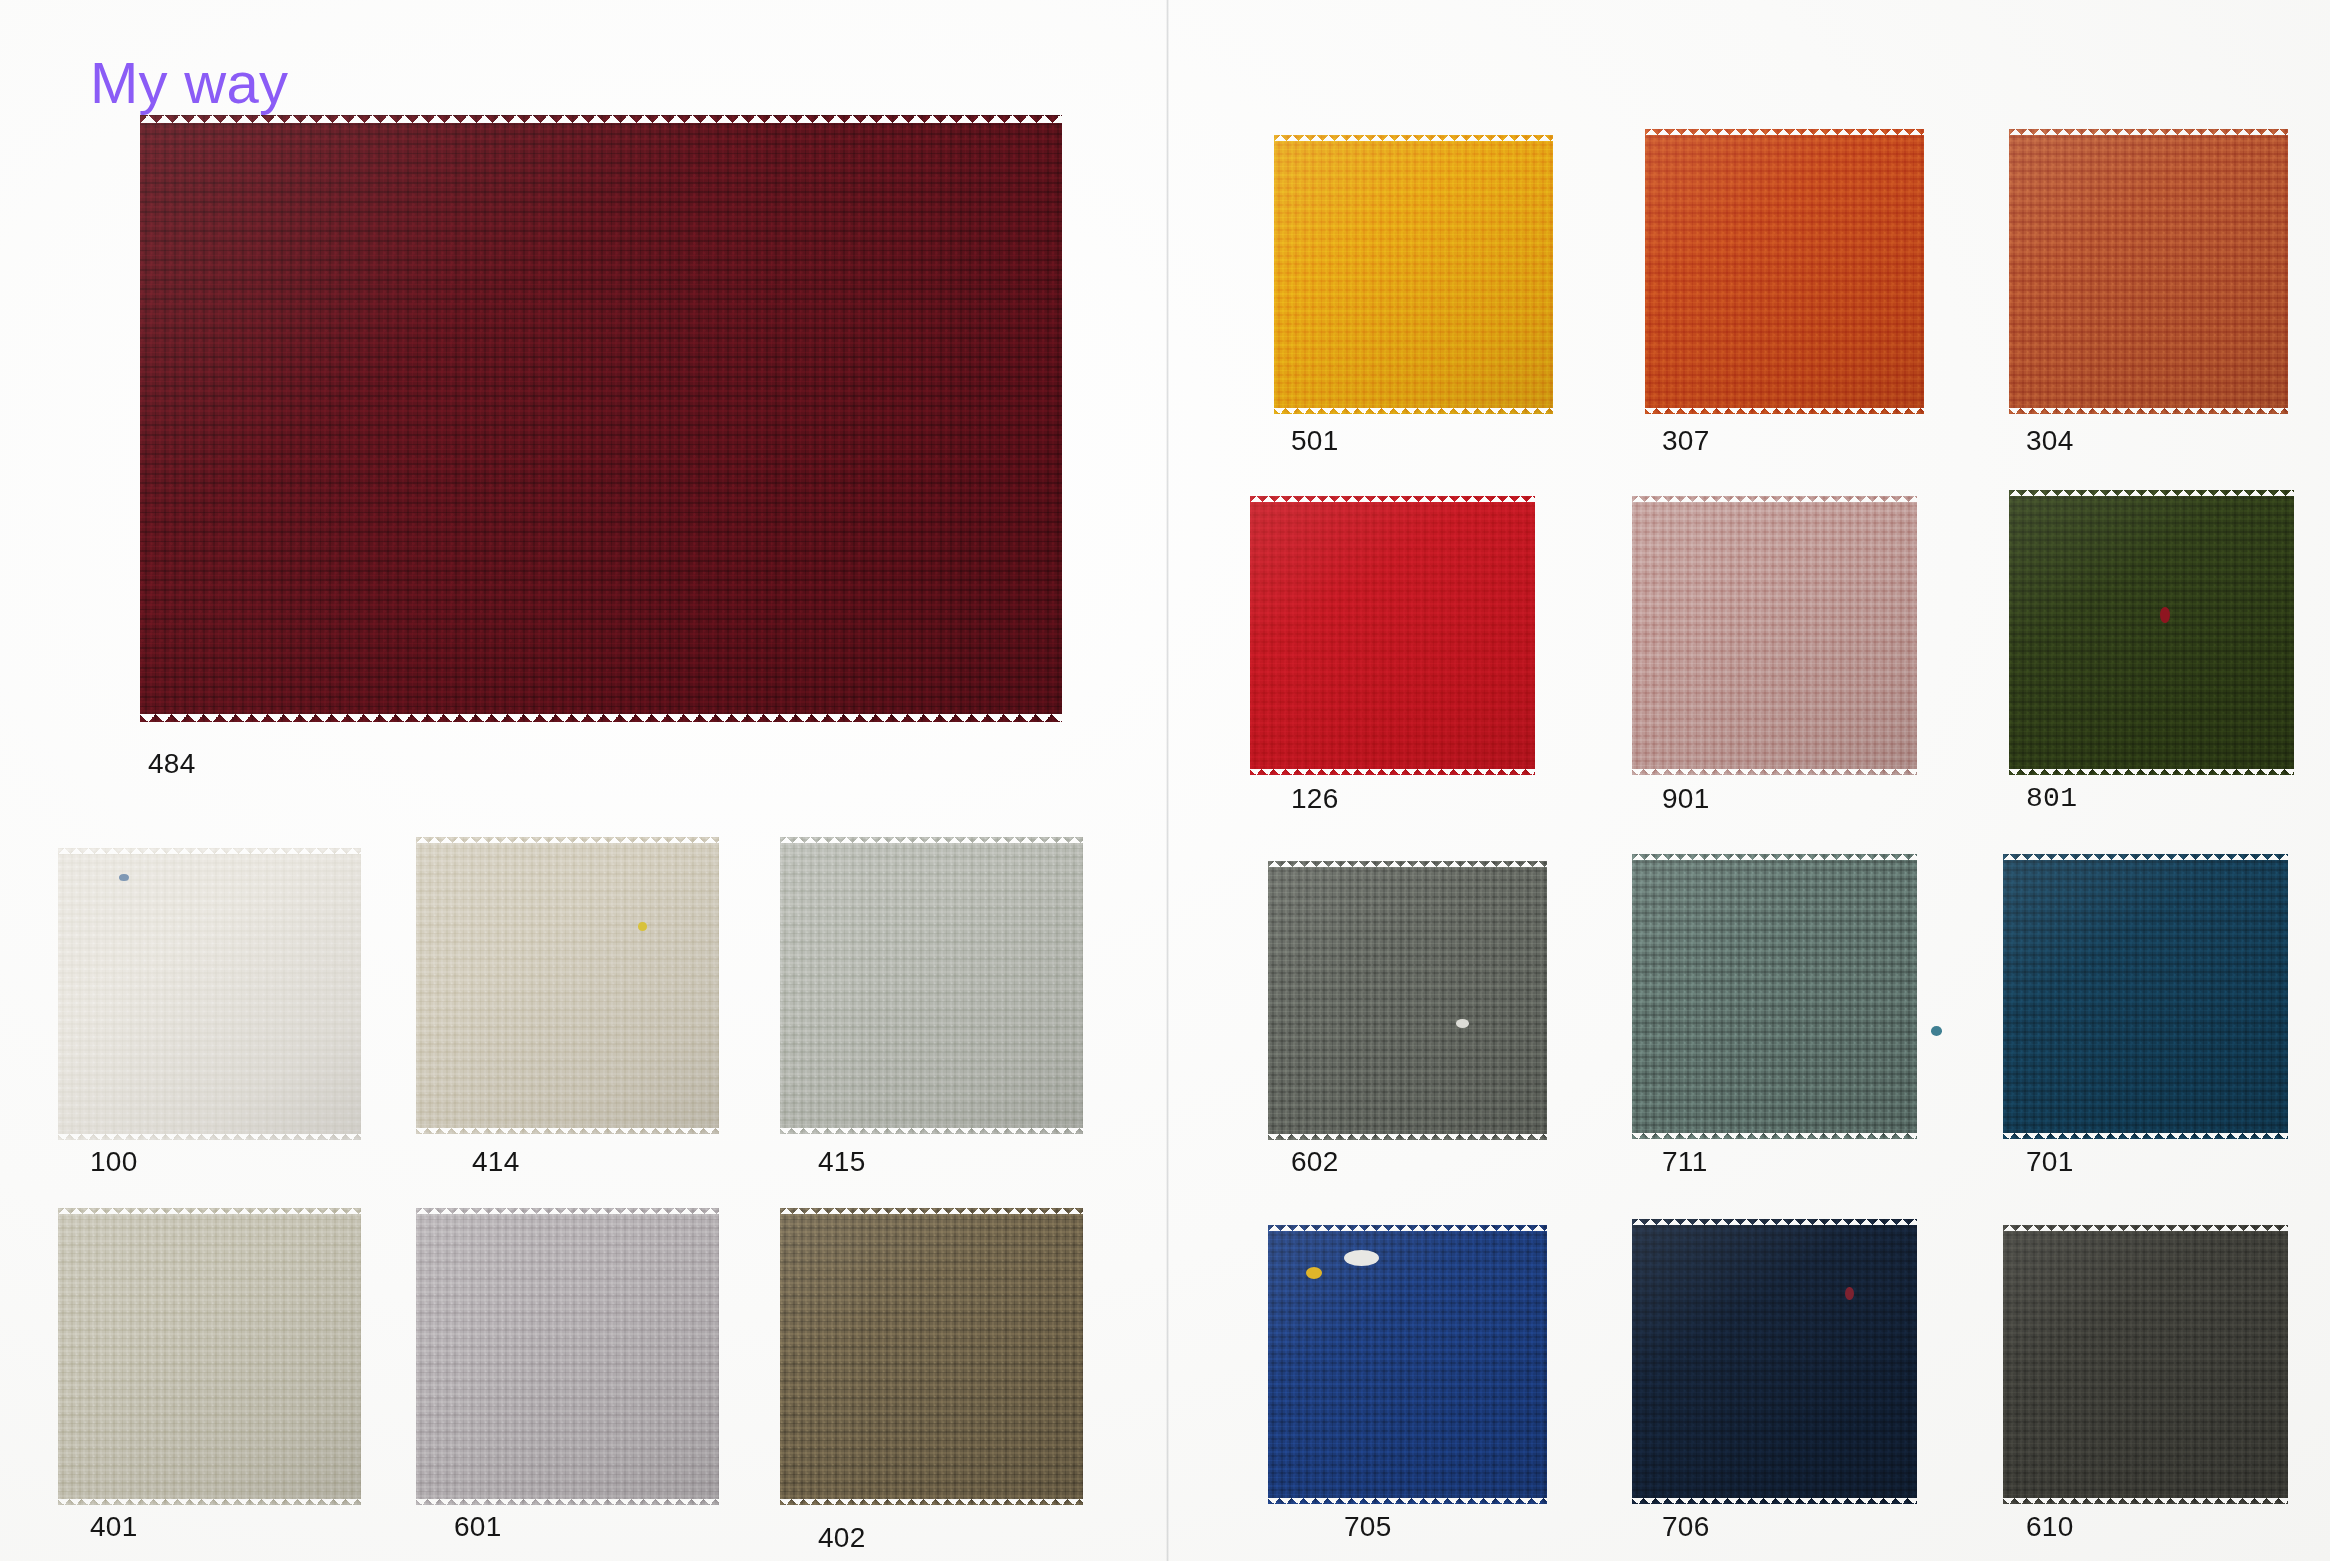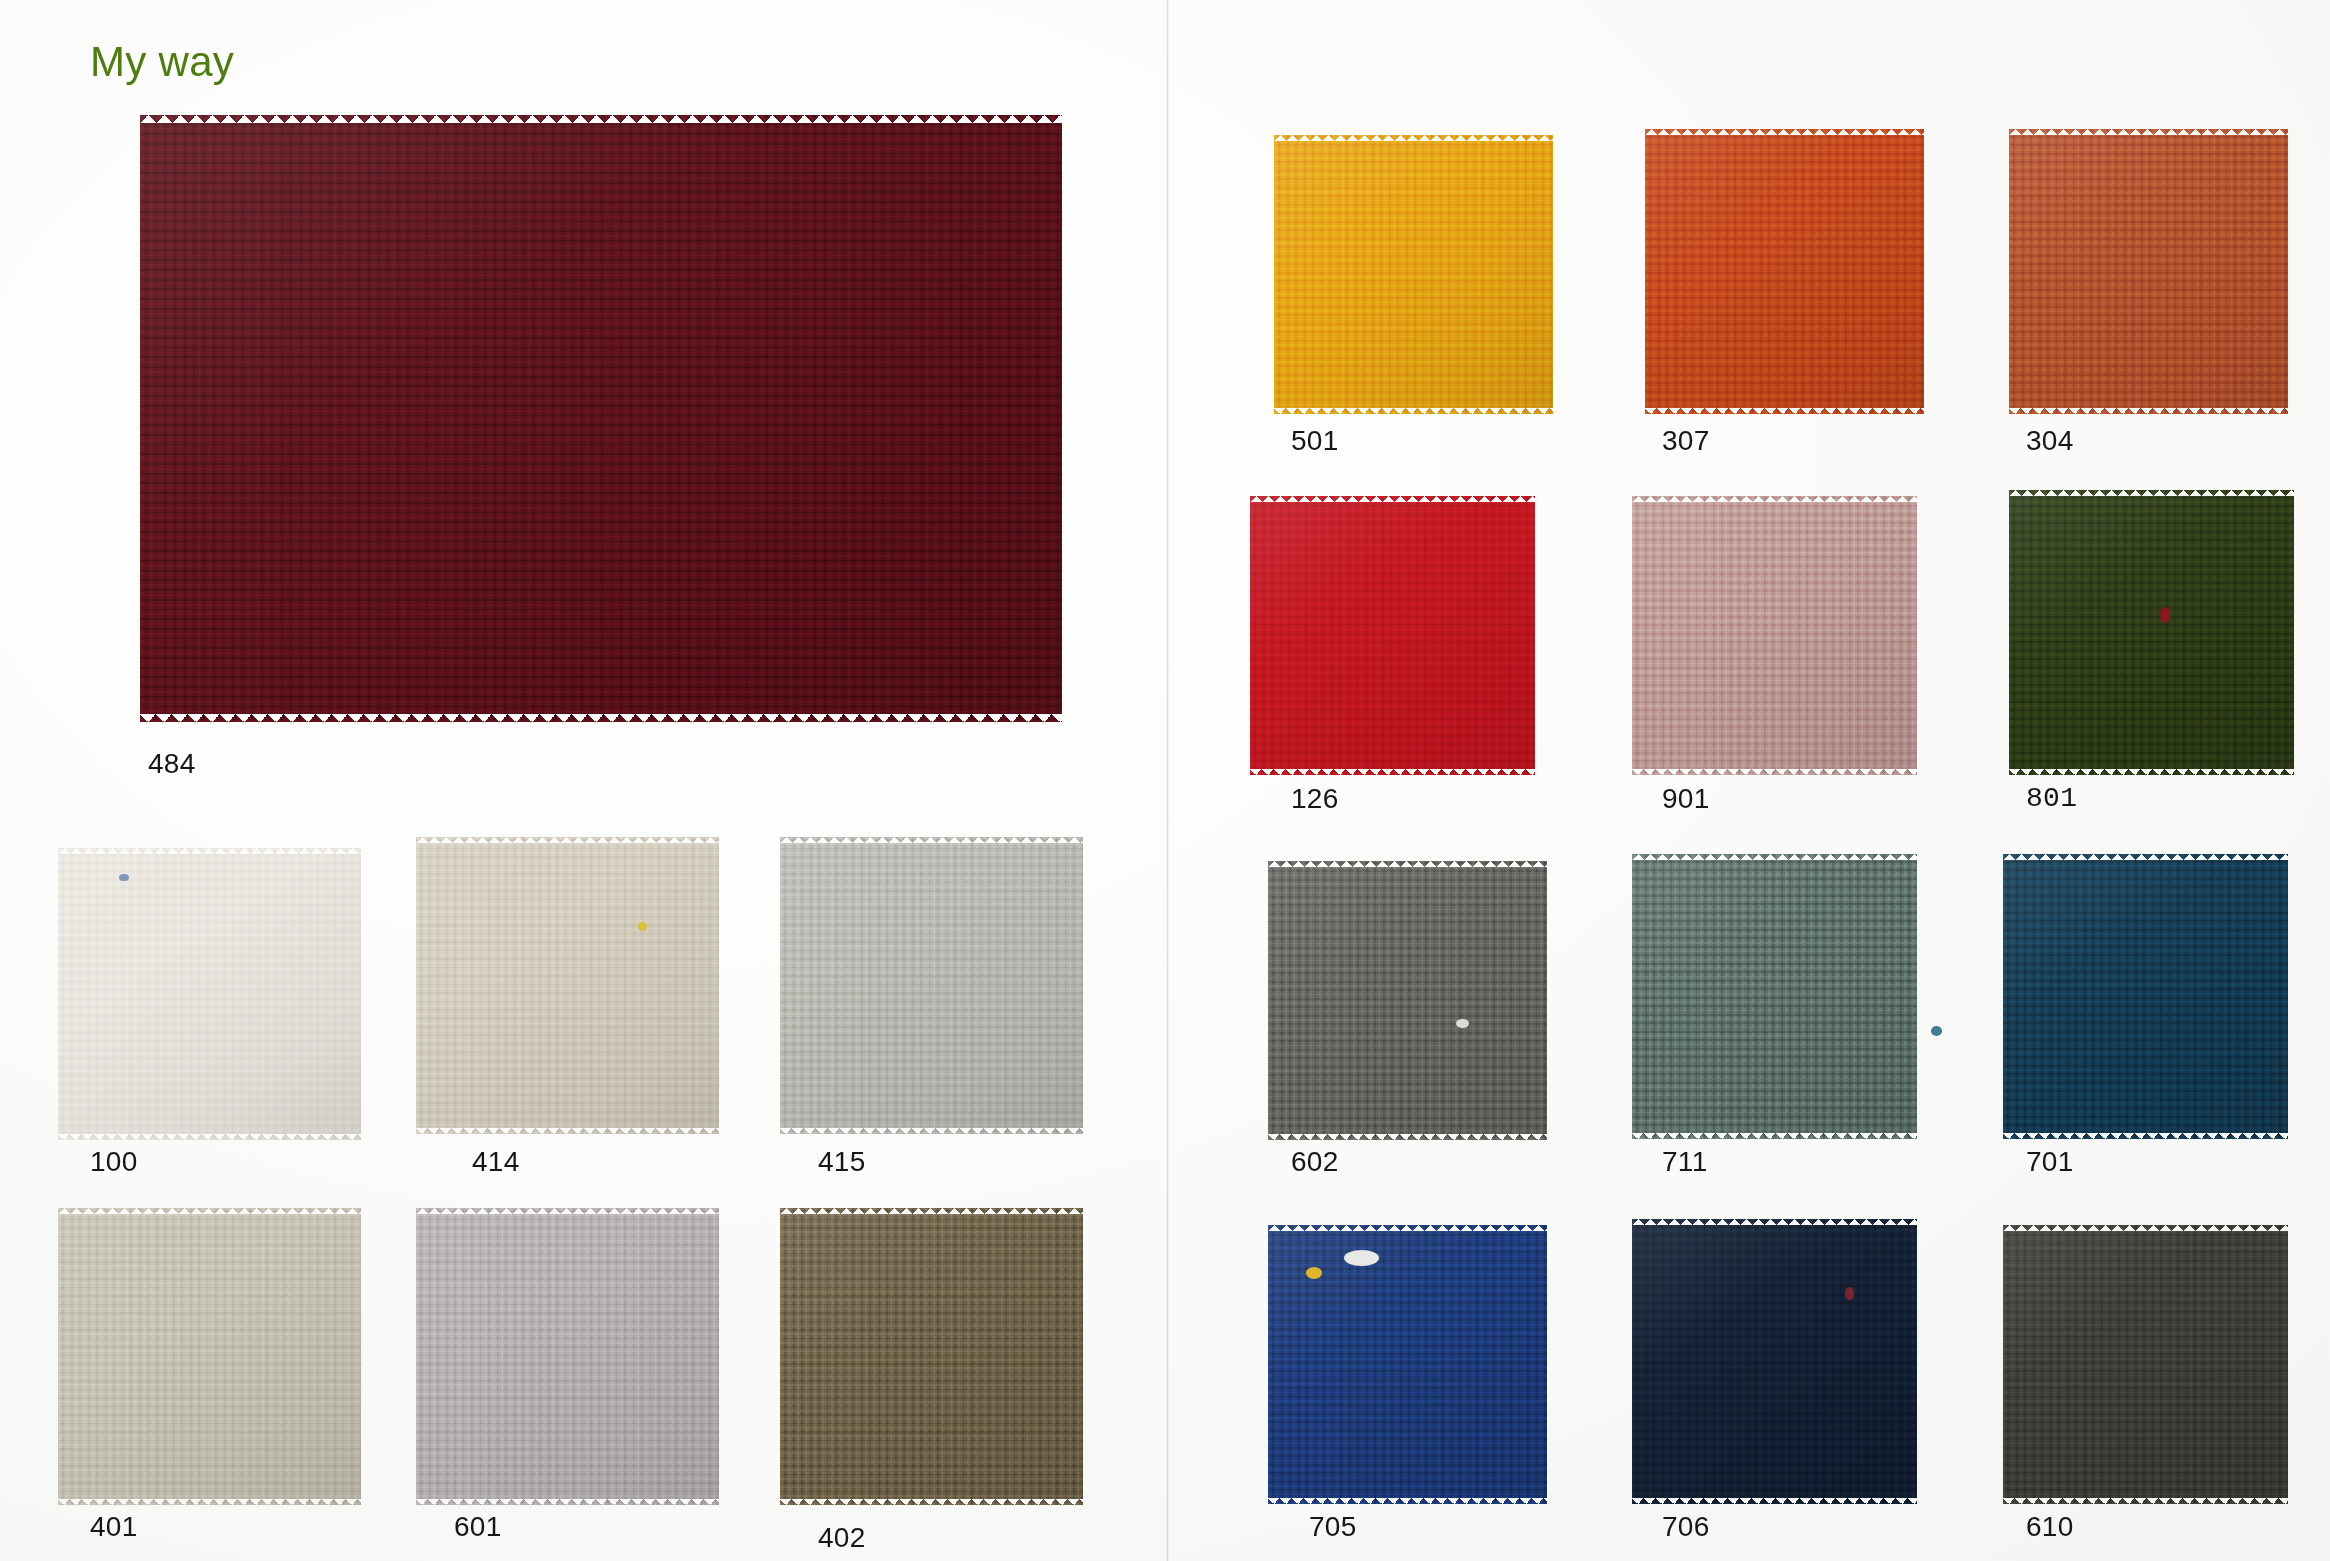--- a/index.html
+++ b/index.html
@@ -37,24 +37,24 @@
         rgba(0,0,0,0.0) 0%,
         rgba(120,125,130,0.20) 40%,
         rgba(120,125,130,0.26) 55%,
         rgba(0,0,0,0.0) 100%);
   }
 
   #catalog-title {
     position: absolute;
     left: 90px;
     top: 9.7px;
-    font-size: 42px;
+    font-size: 58px;
     font-weight: 400;
     letter-spacing: 0.3px;
-    color: #4d7c0f;
+    color: #8b5cf6;
     white-space: nowrap;
   }
 
   
   .swatch-cell {
     position: absolute;
   }
 
   .swatch {
     position: relative;
@@ -307,21 +307,21 @@
         </div>
       </div>
       <div class="swatch-label" style="left: 2026px; top: 1146px;">701</div>
       <div class="swatch-cell" style="left: 1268px; top: 1225px; width: 279px; height: 279px;">
         <div class="swatch" style="mask-size: 100% calc(100% - 12px), 12px 12px, 12px 12px; mask-position: 0px 6px, left top, left bottom; mask-repeat: no-repeat, repeat-x, repeat-x;">
           <div class="swatch-fill" style="background: rgb(27, 58, 121);"></div>
           <div class="swatch-weave"></div>
           <div class="swatch-shade"></div>
         </div>
       </div>
-      <div class="swatch-label" style="left: 1309px; top: 1511px; text-align: right;">705</div>
+      <div class="swatch-label" style="left: 1344px; top: 1511px; text-align: right;">705</div>
       <div class="swatch-cell" style="left: 1632px; top: 1219px; width: 285px; height: 285px;">
         <div class="swatch" style="mask-size: 100% calc(100% - 12px), 12px 12px, 12px 12px; mask-position: 0px 6px, left top, left bottom; mask-repeat: no-repeat, repeat-x, repeat-x;">
           <div class="swatch-fill" style="background: rgb(17, 31, 51);"></div>
           <div class="swatch-weave"></div>
           <div class="swatch-shade"></div>
         </div>
       </div>
       <div class="swatch-label" style="left: 1662px; top: 1511px;">706</div>
       <div class="swatch-cell" style="left: 2003px; top: 1225px; width: 285px; height: 279px;">
         <div class="swatch" style="mask-size: 100% calc(100% - 12px), 12px 12px, 12px 12px; mask-position: 0px 6px, left top, left bottom; mask-repeat: no-repeat, repeat-x, repeat-x;">

